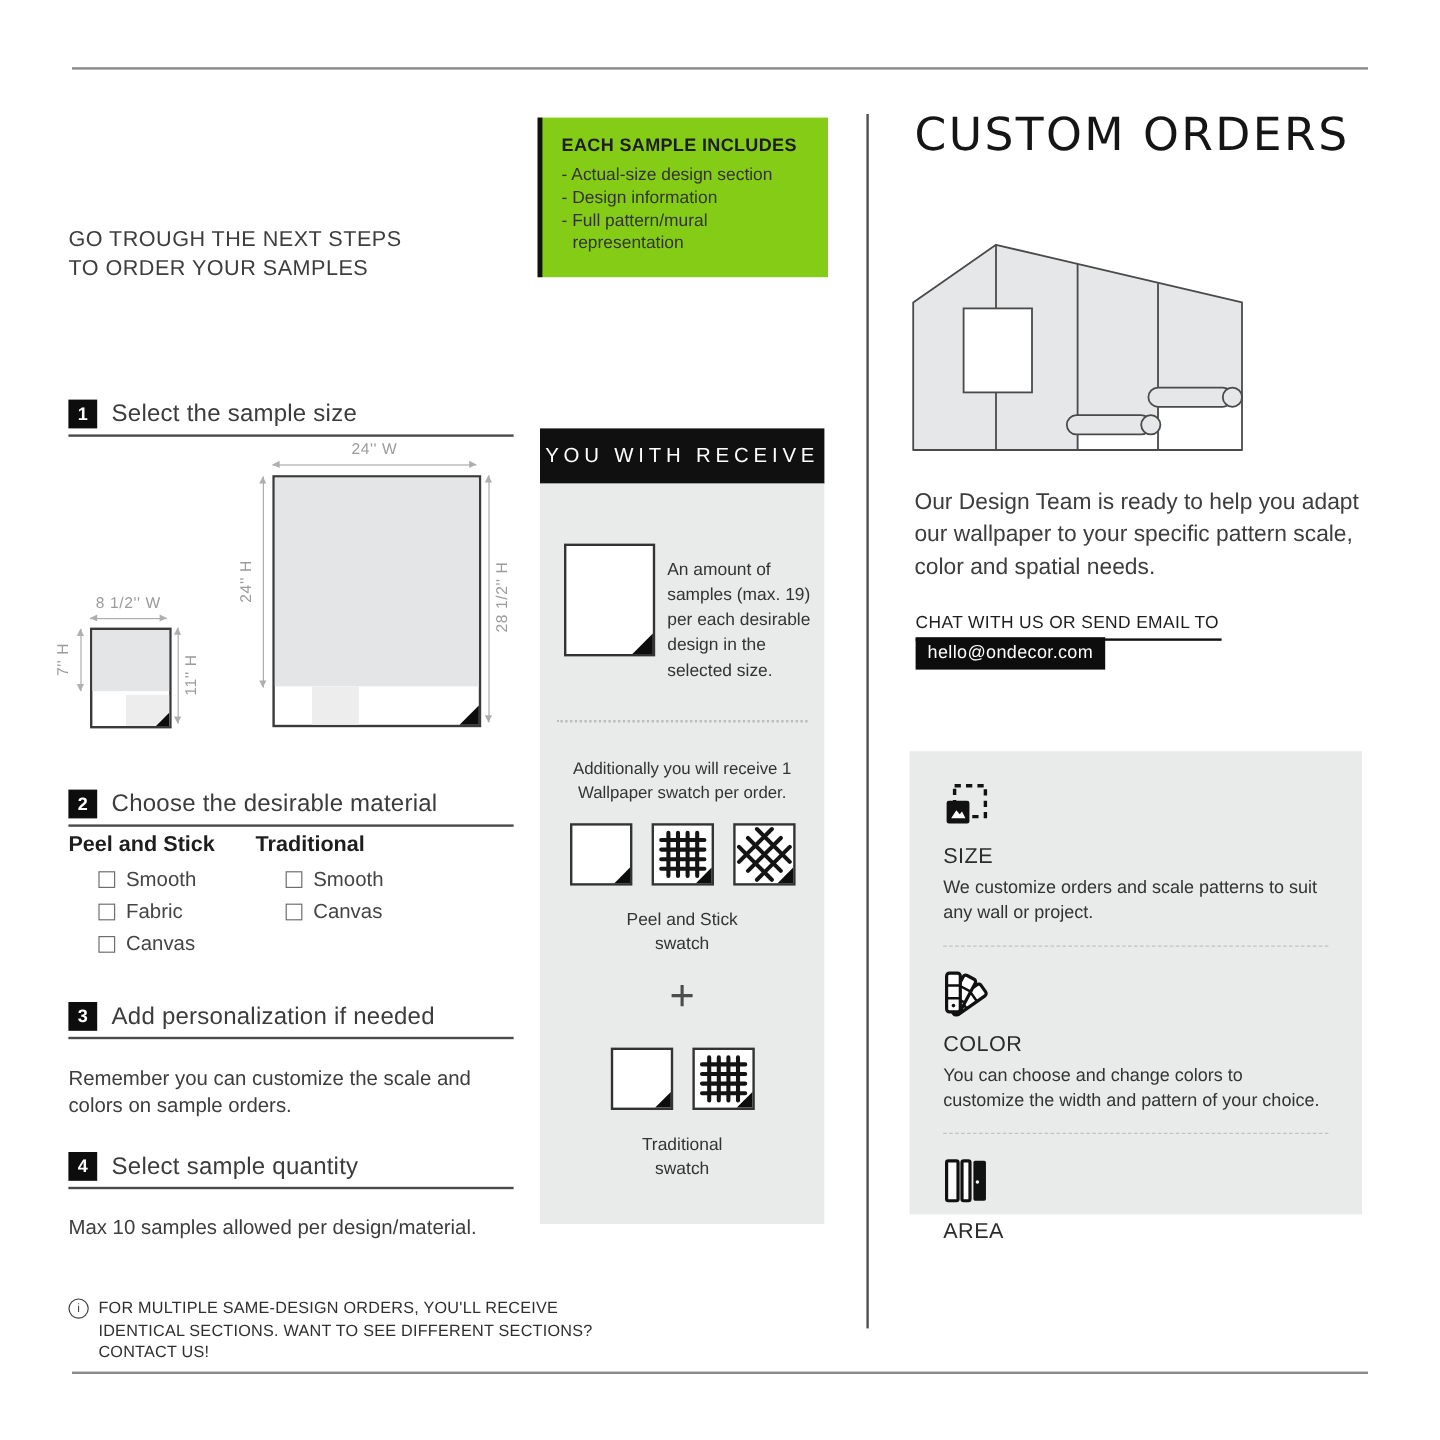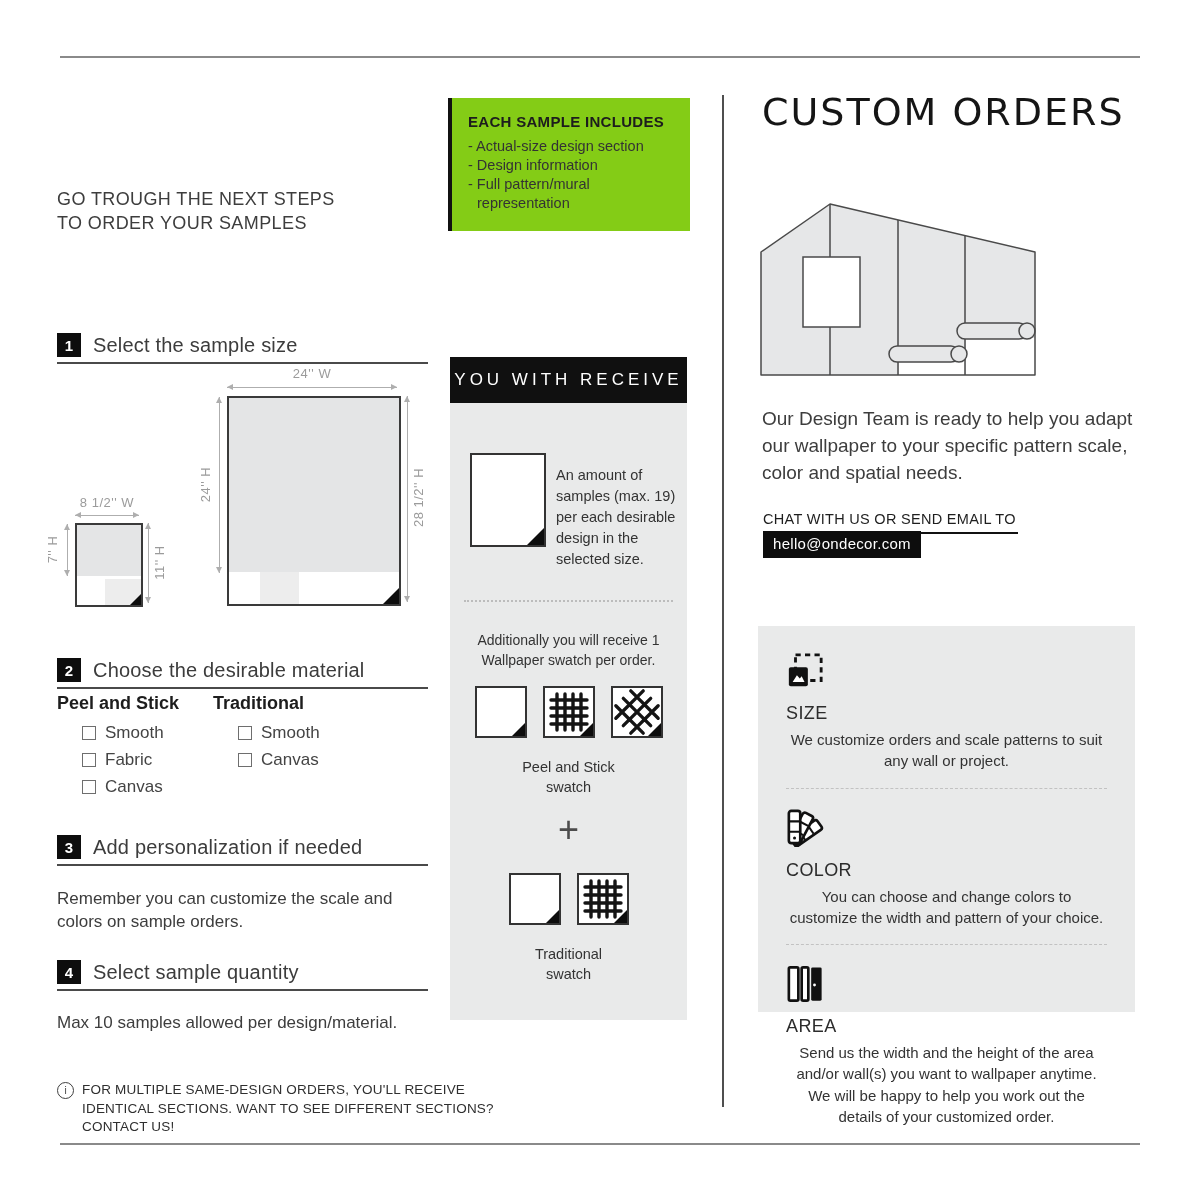--- a/index.html
+++ b/index.html
@@ -82,21 +82,21 @@
   .custom-intro{position:absolute;left:762px;top:406px;width:372px;font-size:19px;line-height:1.42;
                 color:#3d3d3d;margin:0;}
   .chat-label{position:absolute;left:763px;top:511px;font-size:14.5px;color:#1e1e1e;letter-spacing:.3px;
               border-bottom:2px solid #111;padding:0 2px 5px 0;}
   .email-chip{position:absolute;left:763px;top:531px;background:#0d0d0d;color:#fff;font-size:15px;
               padding:4px 10px 6px;letter-spacing:.3px;}
   .features-box{position:absolute;left:758px;top:583px;width:377px;height:386px;background:#e9eaea;
                 box-sizing:border-box;padding:26px 28px 20px;margin-top:43px;}
   .feat-icon{display:block;}
   .feat-h{font-size:18px;color:#2c2c2c;letter-spacing:.4px;margin:13px 0 5px;font-weight:400;}
-  .feat-p{font-size:15px;line-height:1.42;color:#333;margin:0;text-align:center;}
+  .feat-p{font-size:15px;line-height:1.42;color:#333;margin:0;}
   .feat-div{border:none;border-top:1.5px dashed #c2c2c2;margin:16px 0 20px;}
 </style>
 </head>
 <body>
 
 <div class="page">
 
   <svg width="0" height="0" style="position:absolute" aria-hidden="true">
     <defs>
       <symbol id="sym-grid" viewBox="0 0 48 48">
@@ -303,16 +303,15 @@
     <p class="feat-p">You can choose and change colors to customize the width and pattern of your choice.</p>
     <hr class="feat-div">
 
     <svg class="feat-icon" width="38" height="38" viewBox="0 0 40 40">
       <rect x="3" y="2.5" width="10" height="35" rx="1.5" fill="#fff" stroke="#111" stroke-width="2.8"></rect>
       <rect x="16.5" y="2.5" width="7" height="35" rx="1.5" fill="#fff" stroke="#111" stroke-width="2.8"></rect>
       <rect x="26.5" y="2.5" width="11" height="35" rx="1.5" fill="#111"></rect>
       <circle cx="30" cy="21" r="1.5" fill="#fff"></circle>
     </svg>
     <h3 class="feat-h">AREA</h3>
-    <p class="feat-p">Send us the width and the height of the area and/or wall(s) you want to wallpaper anytime. We will be happy to help you work out the details of your customized order.</p>
   </div>
 
 </div>
 
 </body></html>

